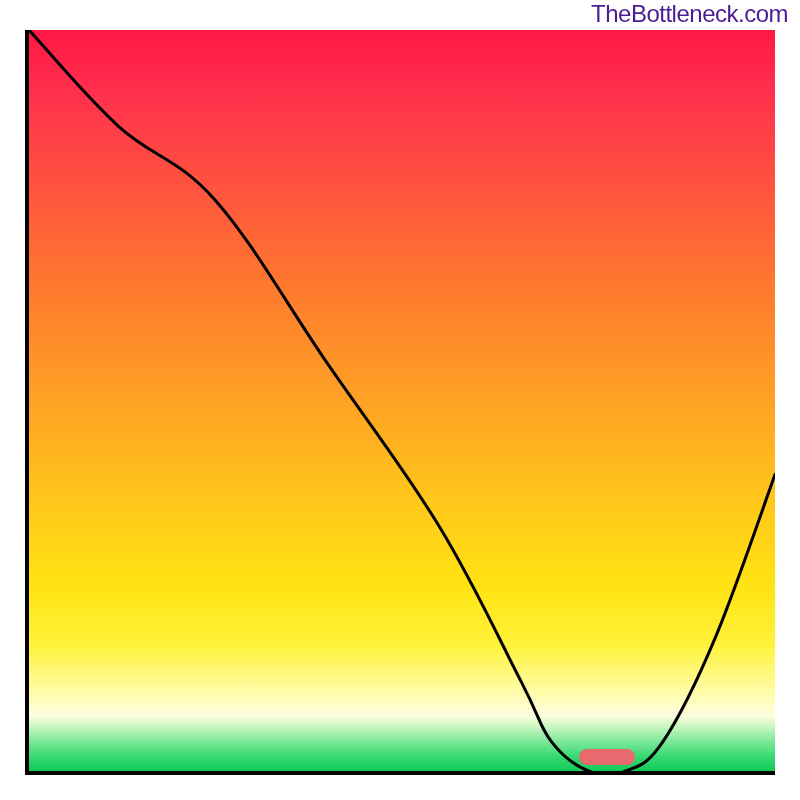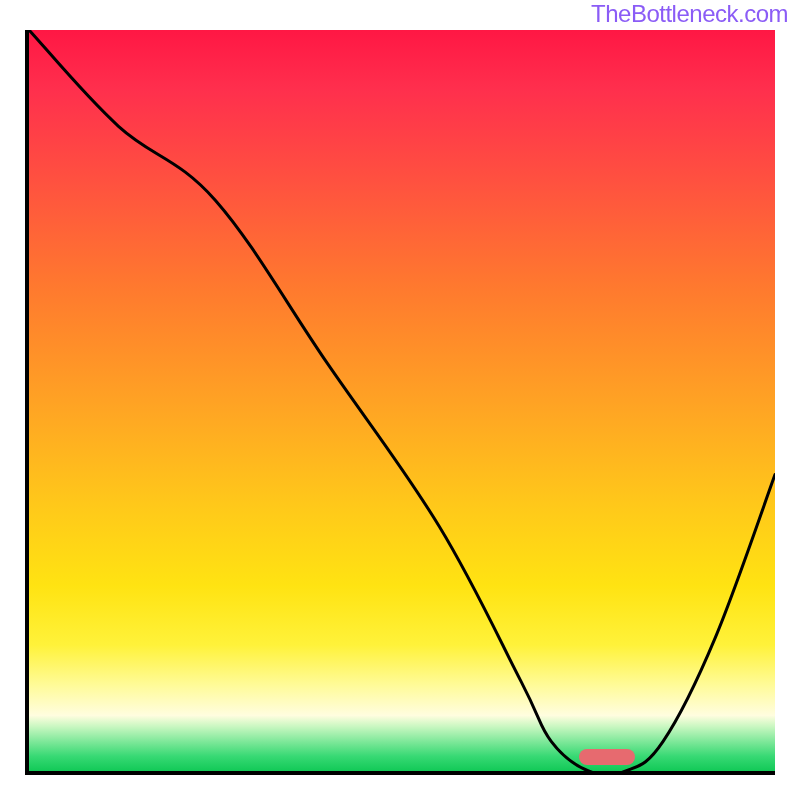--- a/index.html
+++ b/index.html
@@ -15,21 +15,21 @@
     width: 800px;
     height: 800px;
     box-sizing: border-box;
   }
   .watermark {
     position: absolute;
     top: 0px;
     right: 12px;
     font-size: 24px;
     font-weight: 500;
-    color: #8b5cf6;
+    color: #4c1d95;
     letter-spacing: -0.5px;
     z-index: 40;
   }
   .plot-outer {
     position: absolute;
     left: 25px;
     top: 30px;
     width: 750px;
     height: 745px;
     border-left: 4px solid #000;

